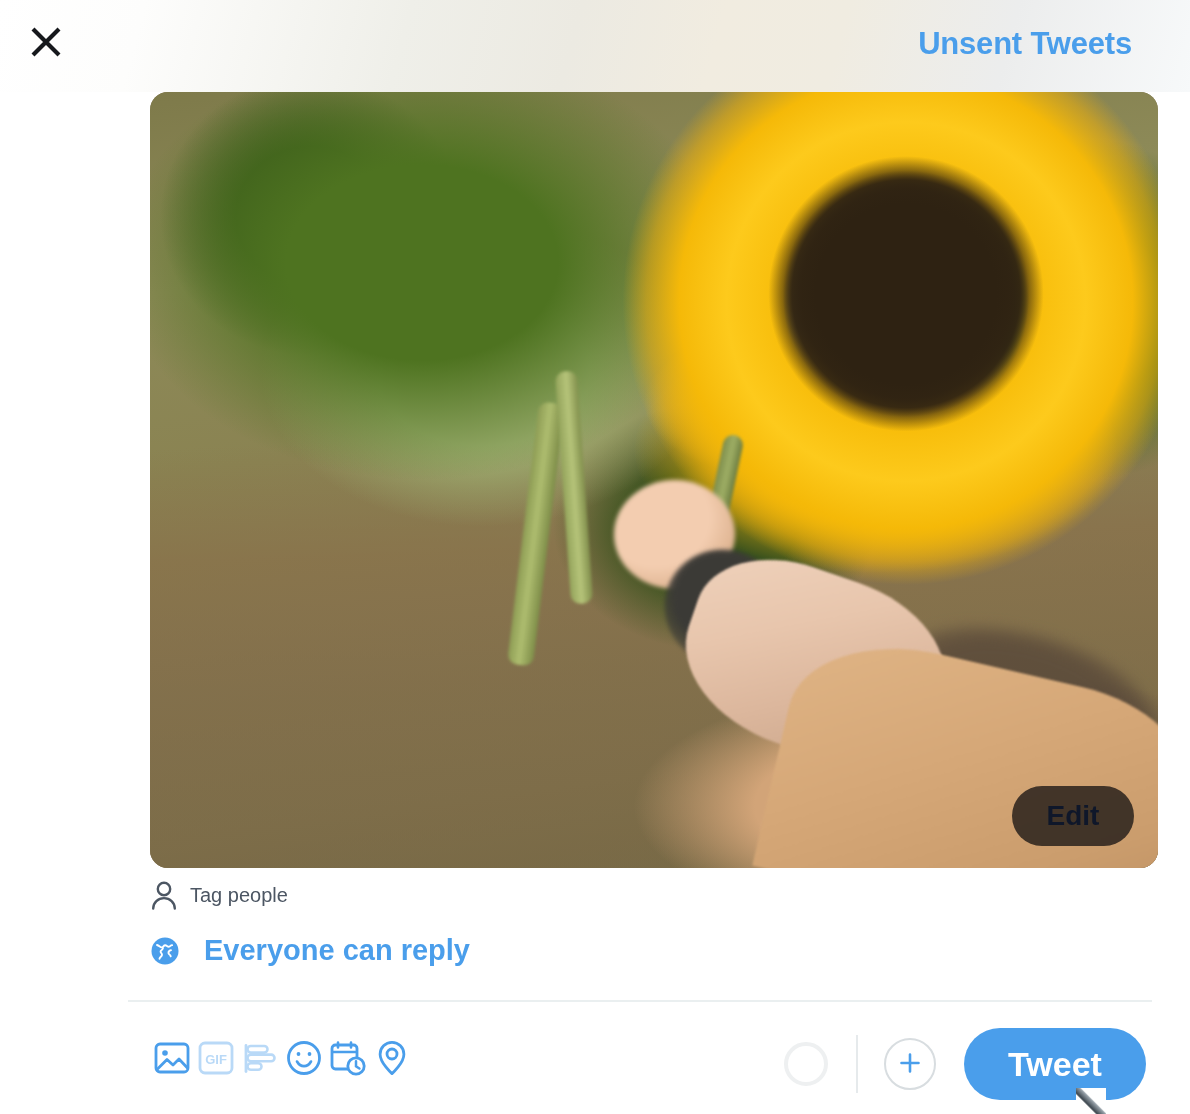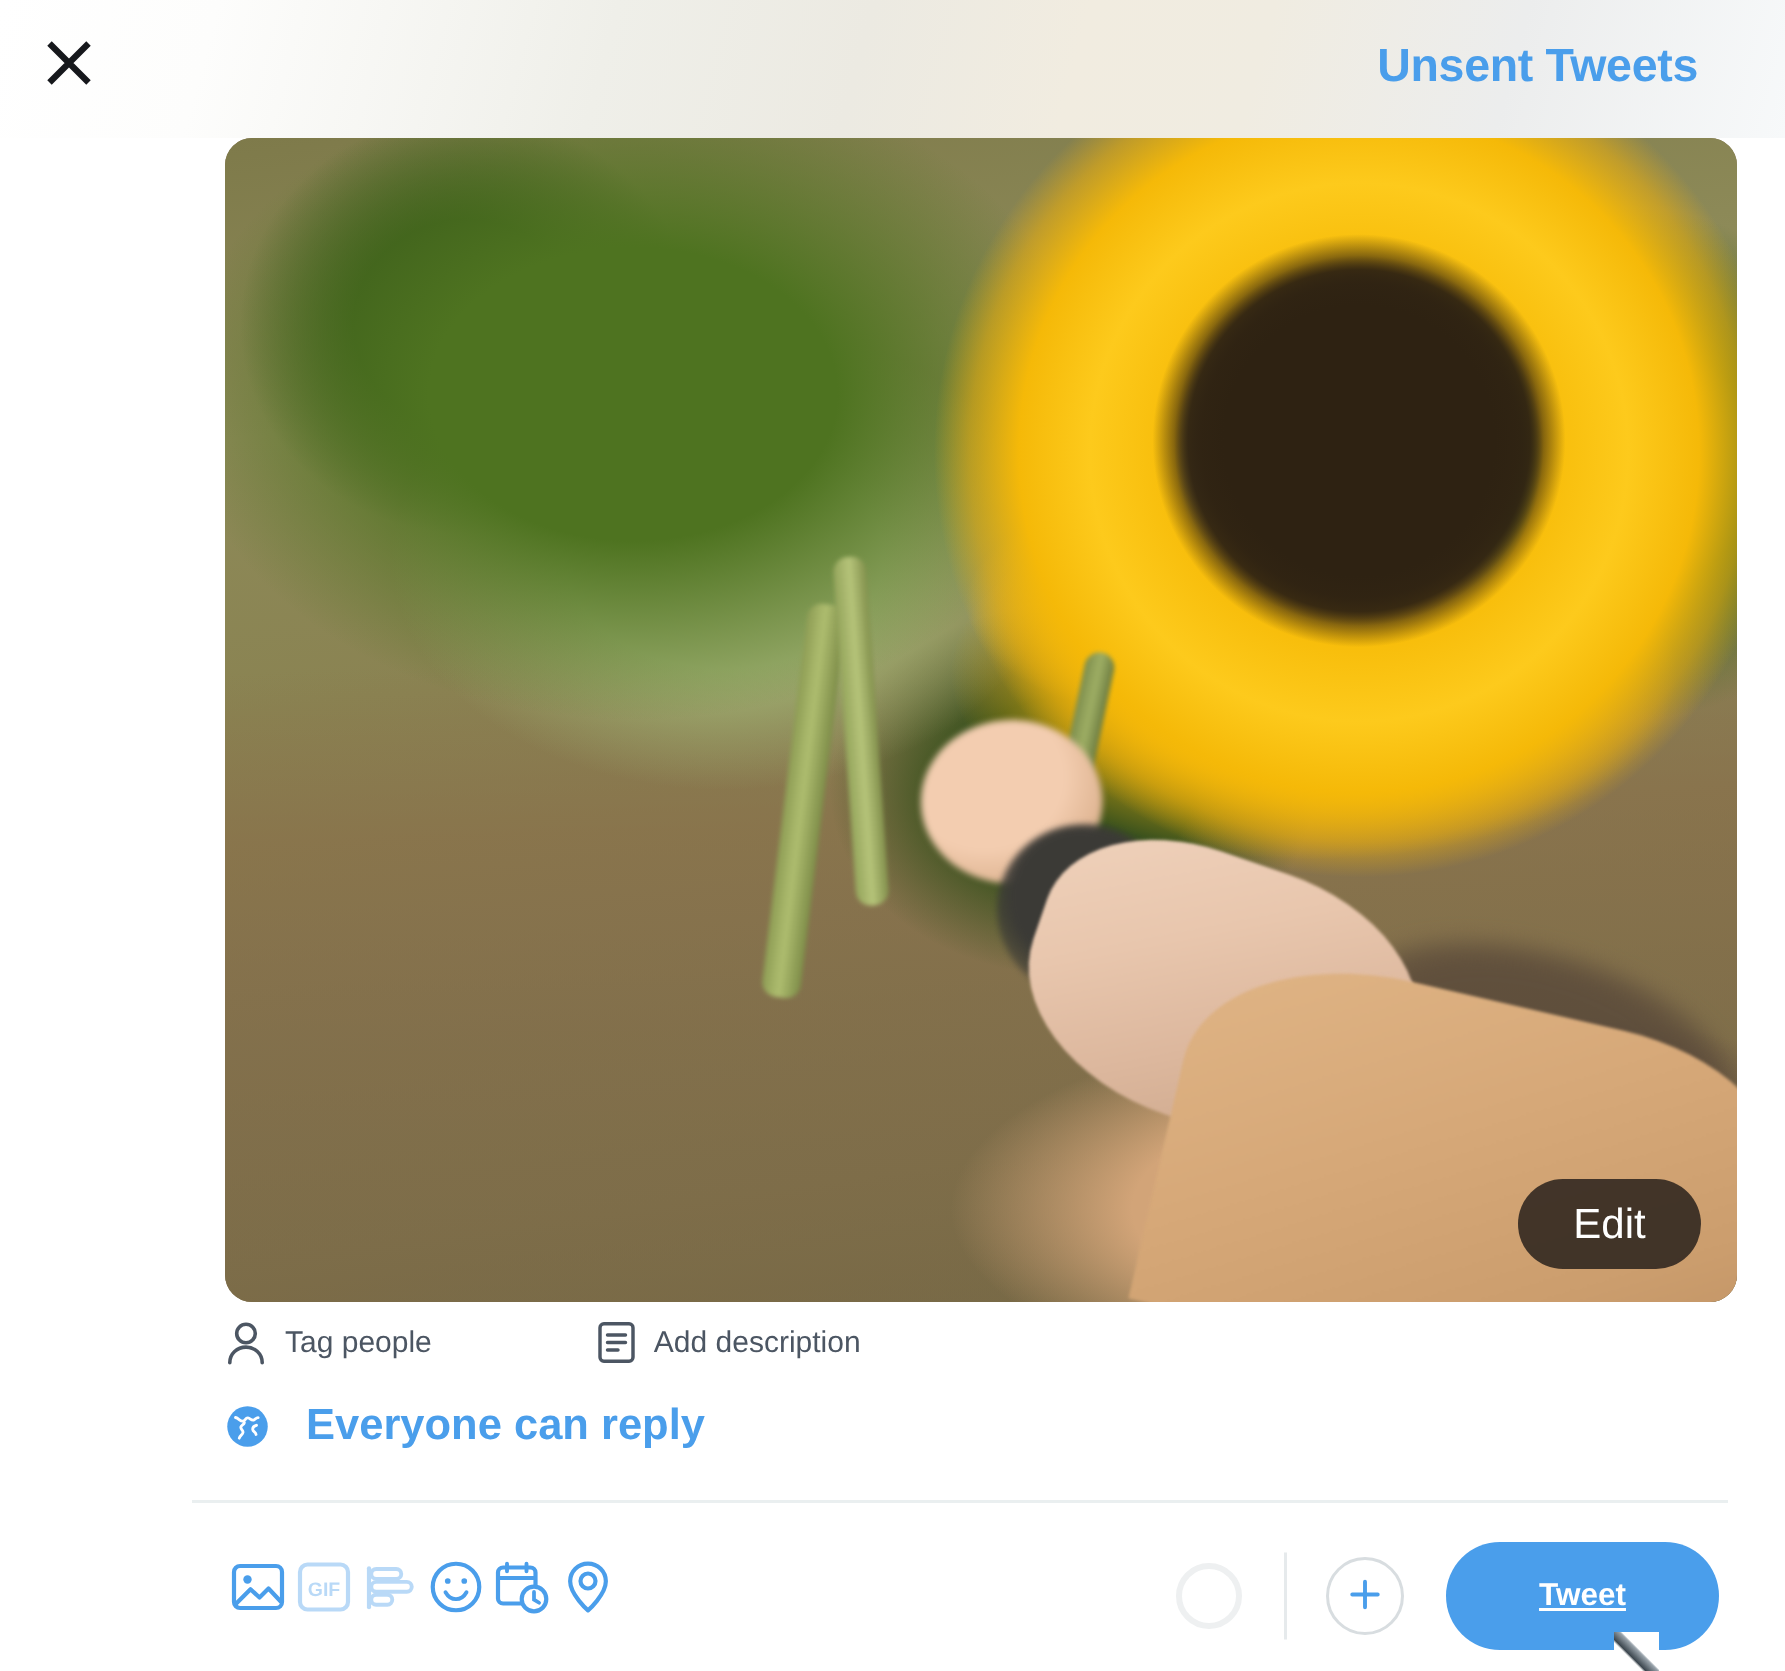--- a/index.html
+++ b/index.html
@@ -152,23 +152,23 @@
   .stem-c { left: 55%; top: 44%; width: 2.0%; height: 26%; transform: rotate(12deg);
             background: linear-gradient(90deg, #7d8d4c, #9eae64 50%, #6d7c40); }
 
   .edit-btn {
     position: absolute;
     right: 24px; bottom: 22px;
     min-width: 122px; height: 60px;
     padding: 0 26px;
     border-radius: 30px;
     background: rgba(34,28,24,0.82);
-    color: #ffffff;
+    color: #0f172a;
     font-size: 28px;
-    font-weight: normal;
+    font-weight: bold;
     display: flex; align-items: center; justify-content: center;
     cursor: pointer;
     border: none;
     z-index: 3;
   }
 
   
   .media-actions {
     position: absolute;
     left: 150px; top: 880px;
@@ -259,26 +259,25 @@
     cursor: pointer;
     background: transparent;
     margin-right: 28px;
   }
   .tweet-btn {
     min-width: 182px; height: 72px;
     padding: 0 34px;
     border-radius: 36px;
     background: #4a9eeb;
     color: #ffffff;
-    font-size: 21px;
+    font-size: 34px;
     font-weight: bold;
     display: flex; align-items: center; justify-content: center;
     cursor: pointer;
     border: none;
-    text-decoration: underline;
   }
 
   
   .page-curl {
     position: absolute;
     right: 0; bottom: 0;
     width: 30px; height: 26px;
     background: linear-gradient(225deg, #ffffff 0 44%, #9aa4ac 47%, #3c464e 62%, #ffffff 66% 100%);
     pointer-events: none;
   }
@@ -313,29 +312,20 @@
   <div class="media-actions">
     <div class="media-action tag">
       <span>
         <svg width="28" height="30" viewBox="0 0 28 30" aria-hidden="true">
           <circle cx="14" cy="9" r="6.2" fill="none" stroke="#4c5663" stroke-width="2.4"></circle>
           <path d="M3.2 28.5c0-6.1 4.9-10.4 10.8-10.4s10.8 4.3 10.8 10.4" fill="none" stroke="#4c5663" stroke-width="2.4" stroke-linecap="round"></path>
         </svg>
       </span>
       <span>Tag people</span>
     </div>
-    <div class="media-action">
-      <span>
-        <svg width="26" height="30" viewBox="0 0 26 30" aria-hidden="true">
-          <rect x="2" y="2.5" width="22" height="25" rx="2.6" fill="none" stroke="#4c5663" stroke-width="2.3"></rect>
-          <path d="M7 10h12 M7 15h12 M7 20h7" stroke="#4c5663" stroke-width="2.3" stroke-linecap="round"></path>
-        </svg>
-      </span>
-      <span>Add description</span>
-    </div>
   </div>
 
   <div class="reply-audience">
     <span>
       <svg width="30" height="30" viewBox="0 0 30 30" aria-hidden="true">
         <circle cx="15" cy="15" r="13.5" fill="#4a9eeb"></circle>
         <path d="M7 9c2.3.6 3 2.6 5 2.4 1.6-.2 1.4-2.2 3.3-2.1 1.5.1 2.1 1.8 3.8 1.4
                  1.3-.3 1.5-1.7 3-1.6M9.5 22.8c.4-2 2.3-2.1 2.5-3.9.2-1.7-1.8-1.9-1.4-3.6
                  .3-1.4 2-1.4 2.3-2.9M21 14.2c-1.6.4-2.7 1.4-2.5 2.9.2 1.5 2 1.6 2.2 3.2" fill="none" stroke="#ffffff" stroke-width="1.9" stroke-linecap="round"></path>
       </svg>

